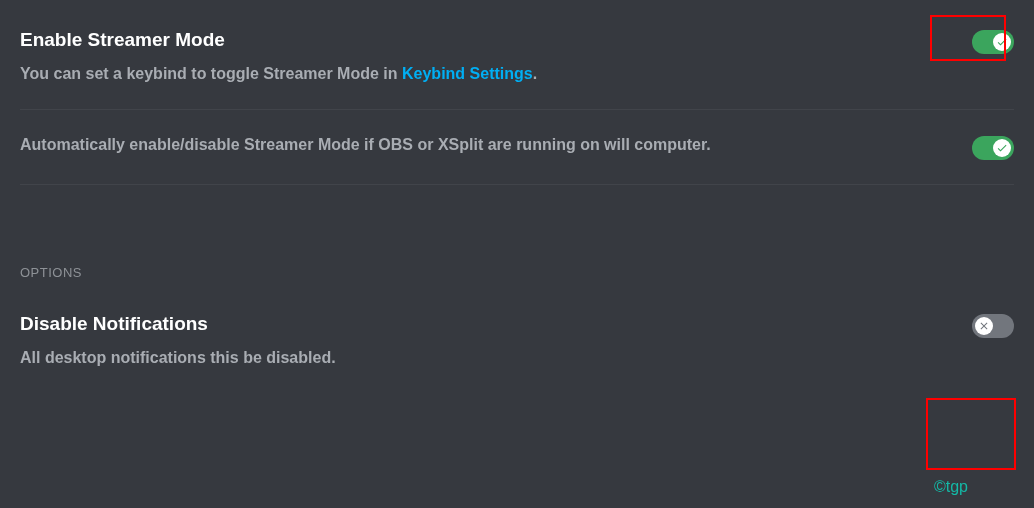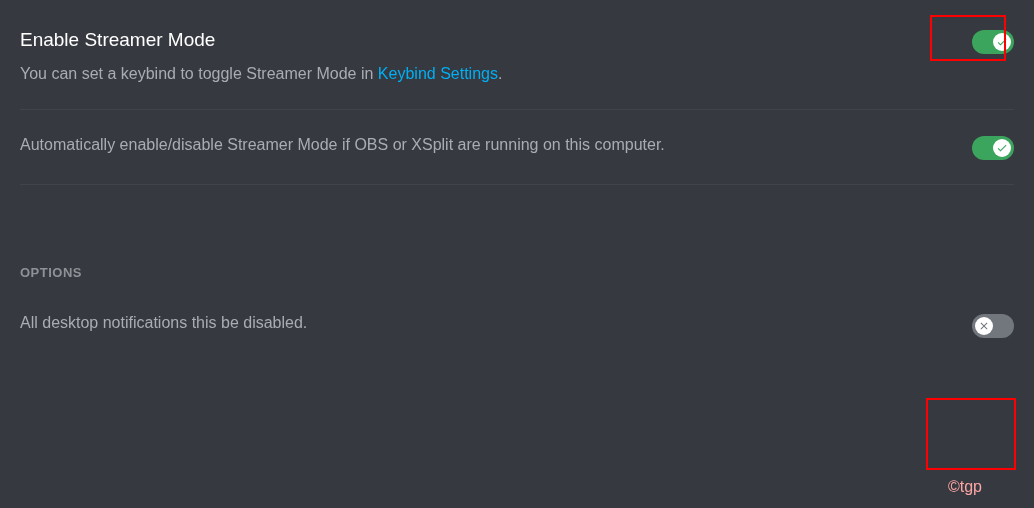--- a/index.html
+++ b/index.html
@@ -17,36 +17,36 @@
       display: flex;
       justify-content: space-between;
       align-items: flex-start;
       padding-top: 8px;
       padding-bottom: 20px;
     }
     .setting-text { flex: 1; padding-right: 20px; }
     .setting-title {
       color: #ffffff;
       font-size: 19px;
-      font-weight: 400;
+      font-weight: 700;
       margin-bottom: 10px;
       line-height: 1.3;
     }
     .setting-desc {
       color: #a9adb3;
       font-size: 16px;
       line-height: 1.4;
-      font-weight: 400;
+      font-weight: 700;
     }
     .setting-desc a { color: #00aff4; text-decoration: none; }
     .divider { border: none; border-top: 1px solid rgba(255,255,255,0.06); margin: 4px 0 16px 0; }
     .section-header {
       color: #8e9297;
       font-size: 13px;
-      font-weight: 700;
+      font-weight: 400;
       letter-spacing: 0.5px;
       text-transform: uppercase;
       margin-top: 80px;
       margin-bottom: 24px;
     }
     .toggle {
       width: 42px;
       height: 24px;
       border-radius: 14px;
       position: relative;
@@ -69,23 +69,23 @@
     .toggle.on .toggle-knob { right: 3px; }
     .toggle.off .toggle-knob { left: 3px; }
     .toggle-knob svg { width: 12px; height: 12px; }
     .highlight-box {
       position: absolute;
       border: 2px solid #ff0000;
       pointer-events: none;
     }
     .watermark {
       position: absolute;
-      right: 52px;
+      right: 66px;
       bottom: 12px;
-      color: #fca5a5;
+      color: #14b8a6;
       font-size: 16px;
     }
   </style>
 </head>
 <body>
 
 <div class="setting-row">
   <div class="setting-text">
     <div class="setting-title">Enable Streamer Mode</div>
     <div class="setting-desc">
@@ -97,36 +97,37 @@
       <svg viewBox="0 0 24 24">
           <path fill="#3ba55d" d="M9 16.17L4.83 12l-1.42 1.41L9 19 21 7l-1.41-1.41z"></path>
         </svg>
     </div>
   </div>
 </div>
 <hr class="divider">
 
 <div class="setting-row">
   <div class="setting-text">
-    <div class="setting-desc">Automatically enable/disable Streamer Mode if OBS or XSplit are running on this computer.</div>
+    <div class="setting-desc">Automatically enable/disable Streamer Mode if OBS or XSplit are running on will computer.</div>
   </div>
   <div id="toggle-1" class="toggle on">
     <div class="toggle-knob">
       <svg viewBox="0 0 24 24">
           <path fill="#3ba55d" d="M9 16.17L4.83 12l-1.42 1.41L9 19 21 7l-1.41-1.41z"></path>
         </svg>
     </div>
   </div>
 </div>
 <hr class="divider">
 
 <div class="section-header">OPTIONS</div>
 
 <div class="setting-row" style="padding-bottom:8px;">
   <div class="setting-text">
+    <div class="setting-title">Disable Notifications</div>
     <div class="setting-desc">All desktop notifications this be disabled.</div>
   </div>
   <div id="toggle-2" class="toggle off">
     <div class="toggle-knob">
       <svg viewBox="0 0 24 24">
           <path fill="#72767d" d="M19 6.41L17.59 5 12 10.59 6.41 5 5 6.41 10.59 12 5 17.59 6.41 19 12 13.41 17.59 19 19 17.59 13.41 12z"></path>
         </svg>
     </div>
   </div>
 </div>

